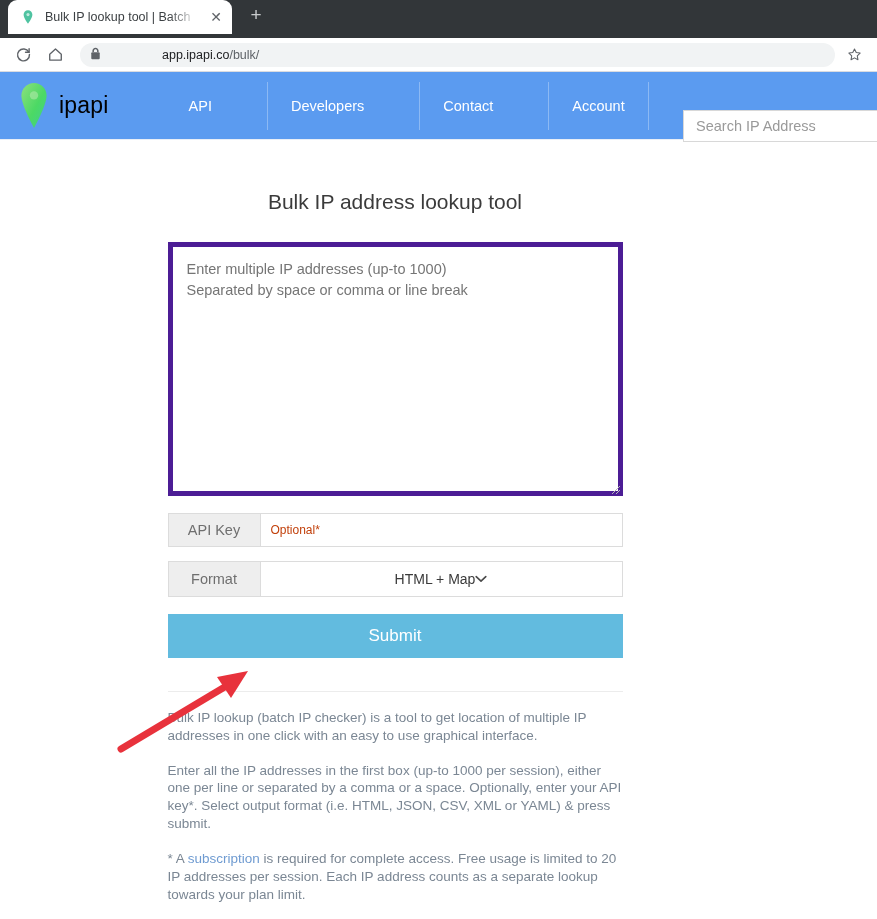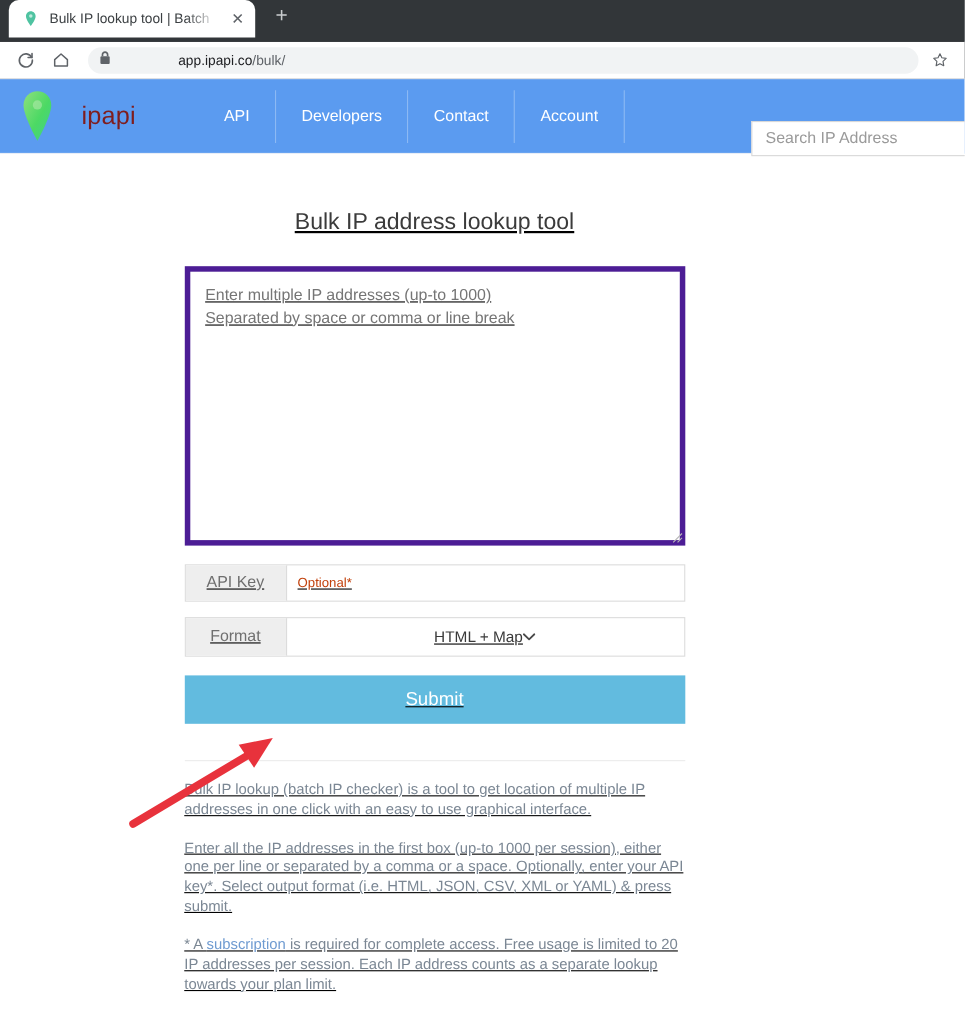--- a/index.html
+++ b/index.html
@@ -80,47 +80,47 @@
   .site-header {
     height: 68px; background: #5b9bf0;
     display: flex; align-items: center;
     padding-left: 14px;
     border-bottom: 1px solid #e8eef7;
     position: relative;
   }
   .brand { display: flex; align-items: center; flex: 0 0 auto; }
   .brand-logo { width: 40px; height: 52px; position: relative; }
   .brand-name {
-    font-size: 23px; color: #7f1d1d; margin-left: 20px;
+    font-size: 23px; color: #000000; margin-left: 5px;
     font-weight: 400; letter-spacing: .2px;
   }
   .nav {
     display: flex; align-items: stretch;
-    height: 48px; margin-left: 58px;
+    height: 48px; margin-left: 58px; gap: 32px;
   }
   .nav-item {
     display: flex; align-items: center;
     padding: 0 23px;
     color: #ffffff; font-size: 14.5px;
     border-left: 1px solid rgba(255,255,255,.30);
     white-space: nowrap;
   }
   .nav-item:first-child { border-left: none; padding-left: 22px; }
   .nav-item.with-right { border-right: 1px solid rgba(255,255,255,.30); }
   .header-search {
     position: absolute; left: 683px; top: 92px;
     transform: translateY(-54px);
     width: 210px; height: 32px;
     background: #ffffff; border: 1px solid #d8d8d8;
     display: flex; align-items: center; padding: 0 12px;
   }
   .header-search span { font-size: 14.5px; color: #9a9a9a; }
 
   
-  .content { width: 790px; position: relative; text-decoration: underline; }
+  .content { width: 790px; position: relative; }
   .page-title {
     text-align: center; font-size: 21px; font-weight: 400;
     color: #3b3b3b; margin: 0; padding-top: 50px;
   }
   .form-wrap { width: 455px; margin: 0 auto; padding-top: 28px; }
 
   .ip-textarea {
     width: 455px; height: 254px;
     border: 5px solid #4c1d95; background: #ffffff;
     padding: 12px 14px;

